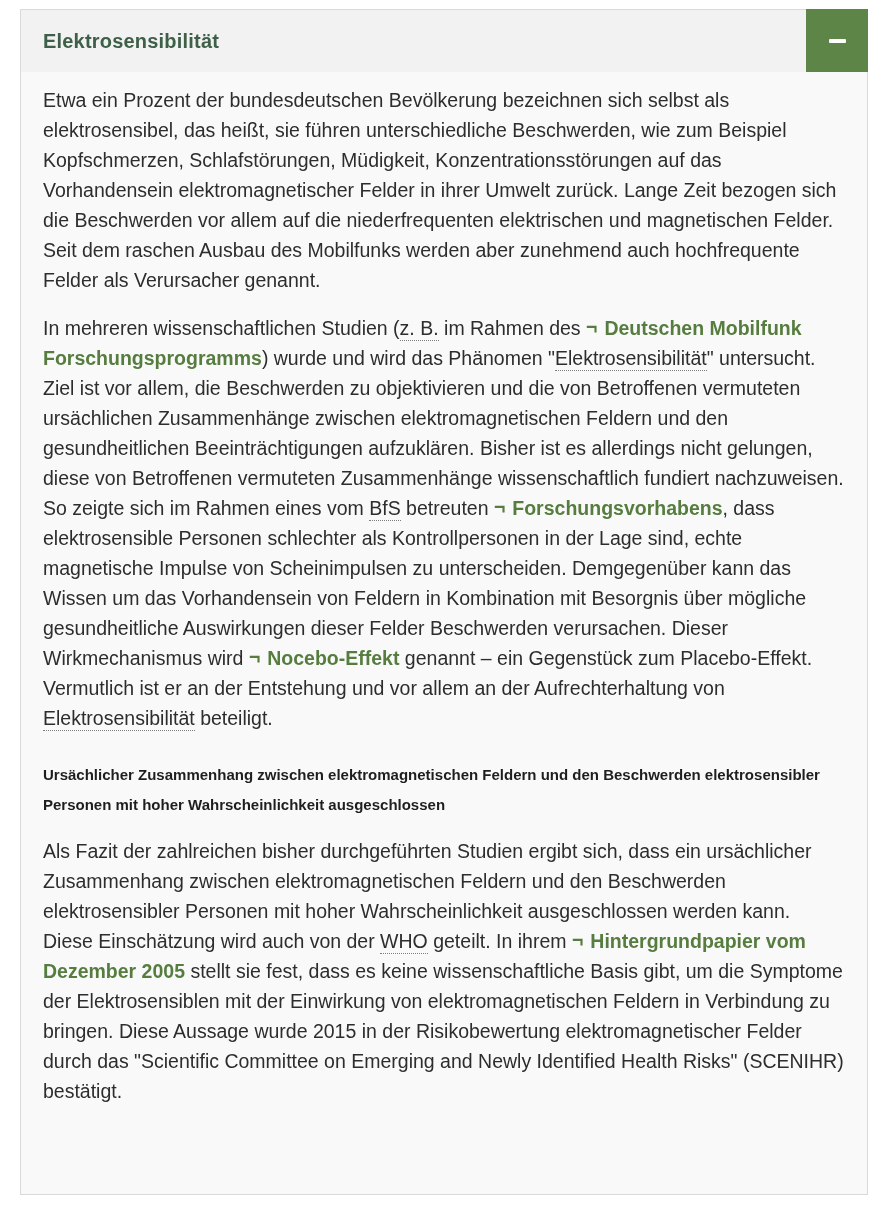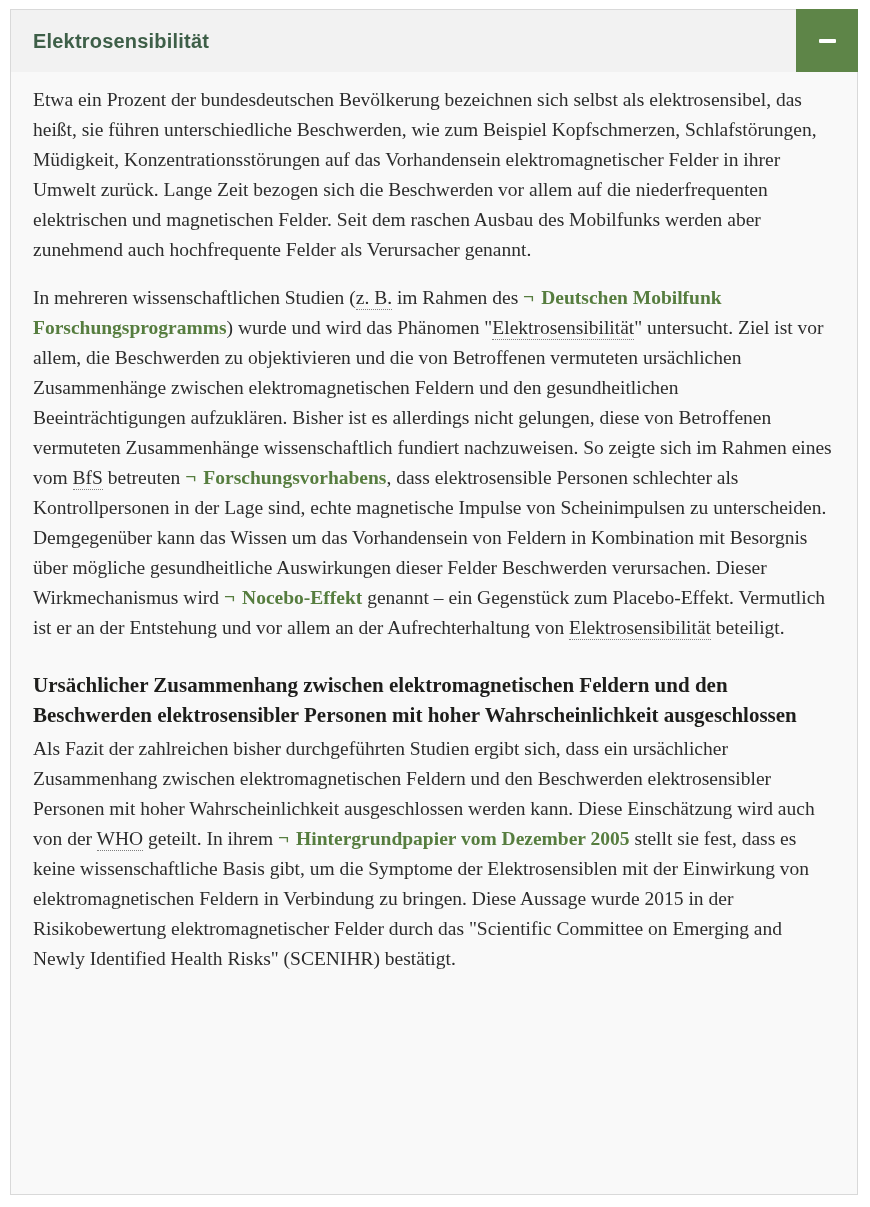--- a/index.html
+++ b/index.html
@@ -13,21 +13,21 @@
     --body-bg:#f9f9f9;
   }
   *{box-sizing:border-box;}
   html,body{margin:0;padding:0;}
   body{
     width:870px;height:1207px;overflow:hidden;
     background:#ffffff;
     font-family:"Liberation Sans","DejaVu Sans",sans-serif;
   }
   .panel{
-    position:absolute;left:10px;top:9px;width:848px;
+    position:absolute;left:20px;top:9px;width:848px;
     border:1px solid var(--panel-border);
     background:var(--body-bg);
   }
   .panel-header{
     position:relative;
     height:62px;
     background:var(--header-bg);
     display:flex;align-items:center;
   }
   .panel-title{
@@ -44,28 +44,27 @@
     display:flex;align-items:center;justify-content:center;
   }
   .minus-bar{
     display:block;width:17px;height:4px;background:#ffffff;border-radius:1px;
   }
   .panel-body{
     padding:13px 22px 36px 22px;
     min-height:1122px;
     font-size:19.5px;line-height:30px;
     color:var(--body-text);
-    font-family:Liberation Serif, serif;
   }
   .panel-body p{margin:0 0 18px 0;}
   .panel-body p:last-child{margin-bottom:5px;}
   .section-heading{
-    font-size:21px;line-height:30px;font-weight:700;
+    font-size:15px;line-height:30px;font-weight:700;
     color:var(--heading-text);
-    margin:27px 0 4px 0;
+    margin:27px 0 16px 0;
   }
   a.inline-link{
     color:var(--link-green);
     font-weight:700;
     text-decoration:none;
     cursor:pointer;
   }
   .link-arrow{
     font-weight:700;
     margin-right:7px;

